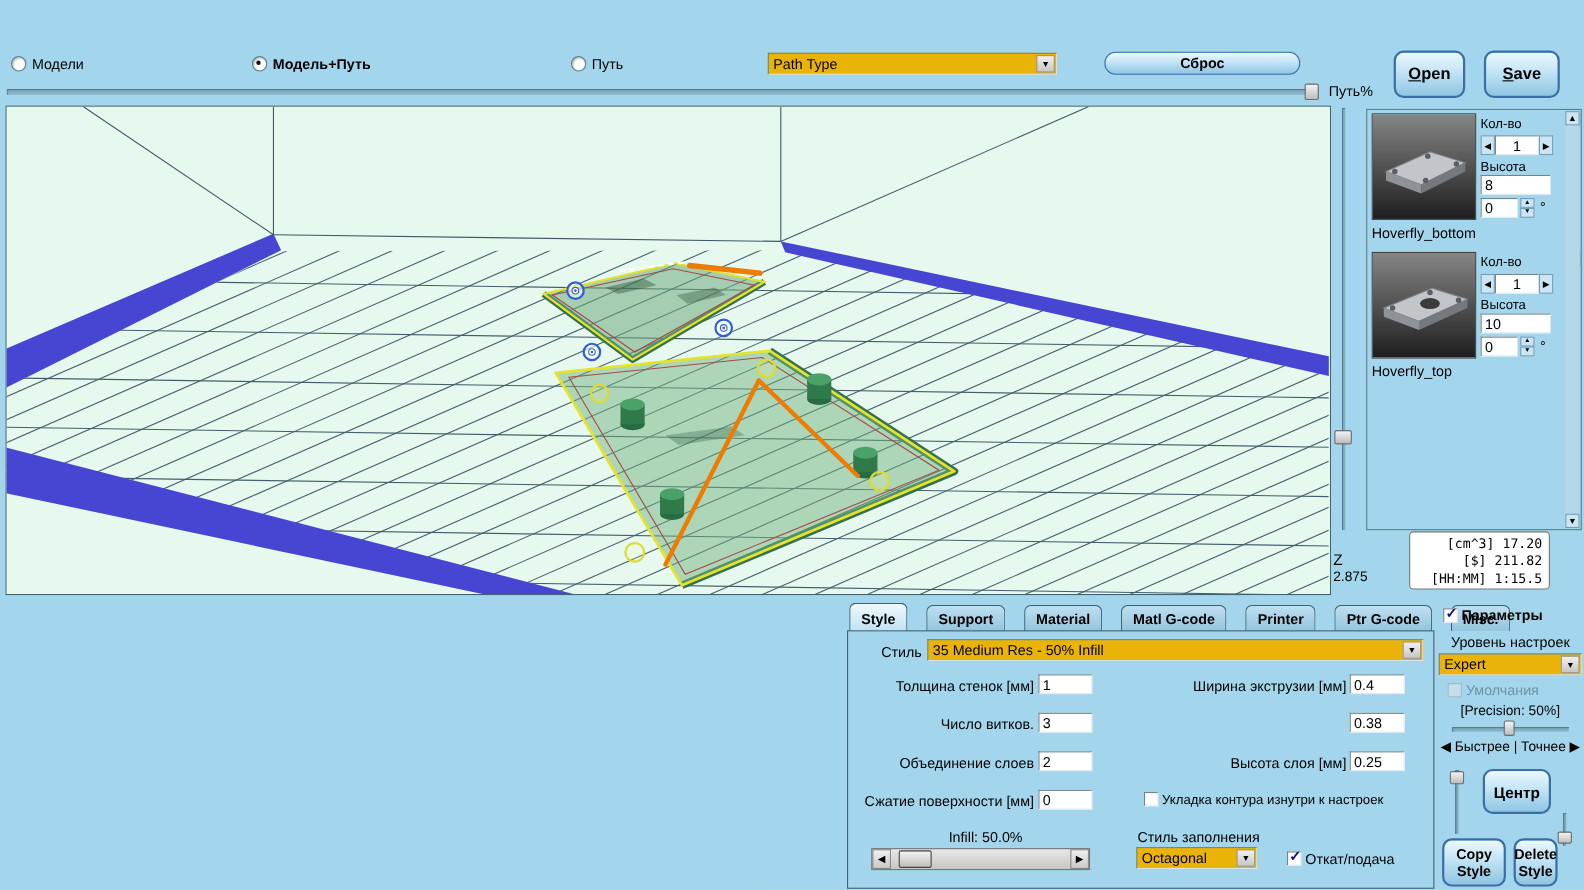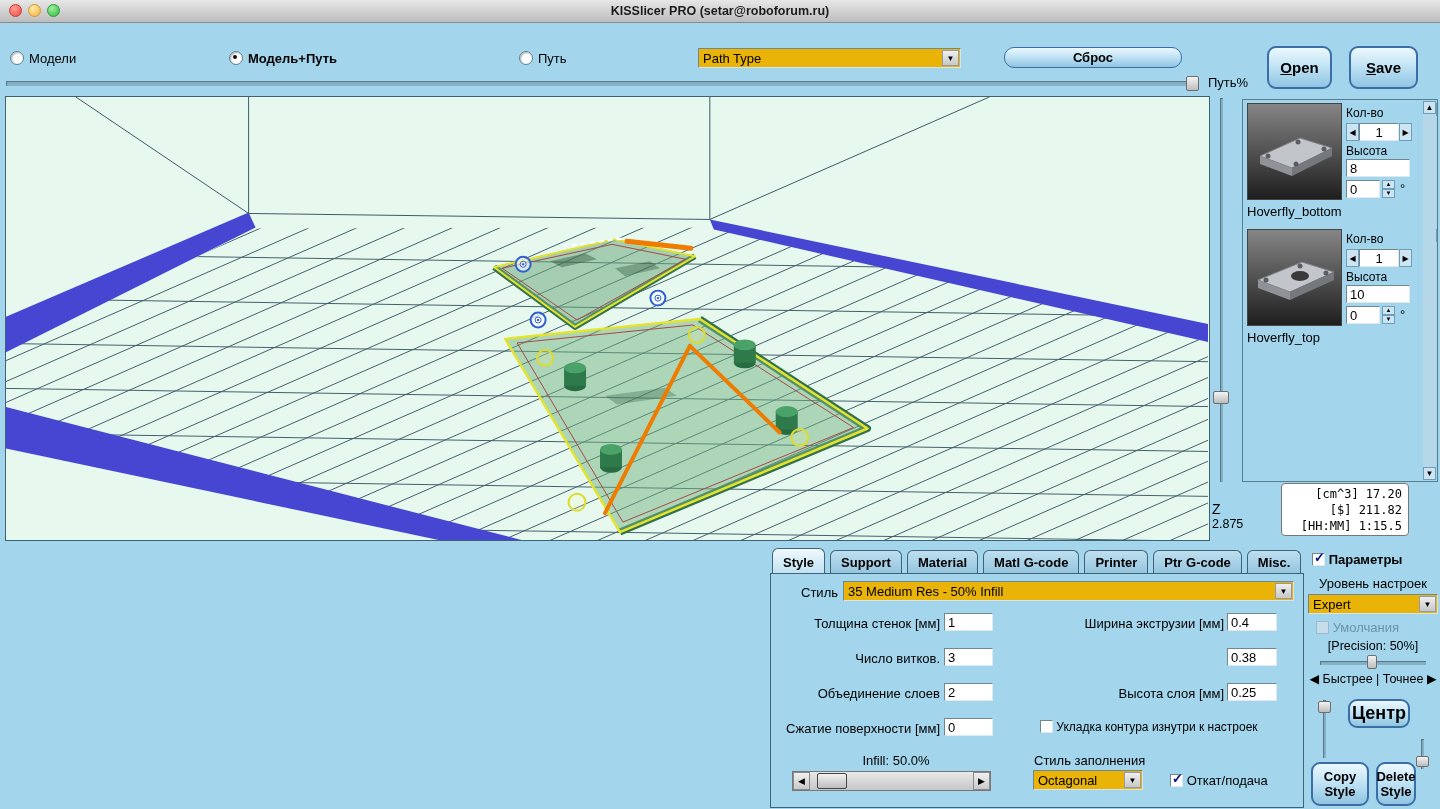--- a/index.html
+++ b/index.html
@@ -48,39 +48,33 @@
   .spinrow input{position:absolute;left:13px;top:0;width:40px;text-align:center;}
   .mname{position:absolute;left:0;top:101px;font-size:13px;white-space:nowrap;}
   .udcol{position:absolute;left:36px;top:0;width:13px;height:18px;}
   .udcol div{height:9px;font-size:6px;background:#cde4f2;border:1px solid #6da0b8;box-sizing:border-box;text-align:center;line-height:7px;}
   #list-scroll{position:absolute;right:1px;top:1px;bottom:1px;width:13px;background:#b5d7e8;}
   #list-scroll .sb{position:absolute;left:0;width:13px;height:13px;font-size:8px;background:#cde4f2;border:1px solid #6da0b8;box-sizing:border-box;text-align:center;line-height:11px;}
   
   #stats{position:absolute;left:1281px;top:483px;width:128px;height:53px;background:#fff;border:1px solid #777;border-radius:4px;font-family:"DejaVu Sans Mono",monospace;font-size:12px;line-height:16px;text-align:right;padding:2px 6px;box-sizing:border-box;}
   
   #tabs{position:absolute;left:772px;top:547px;height:27px;display:flex;align-items:flex-end;}
-  .tab{padding:4px 10px;font-size:13px;font-weight:bold;border:1px solid #406276;border-bottom:none;border-radius:6px 6px 0 0;background:linear-gradient(#bedff0,#93c4de);margin-right:5px;white-space:nowrap;}
+  .tab{padding:4px 10px;font-size:13px;font-weight:bold;border:1px solid #406276;border-bottom:none;border-radius:6px 6px 0 0;background:linear-gradient(#bedff0,#93c4de);margin-right:17px;white-space:nowrap;}
   .tab.sel{background:linear-gradient(#f0f9fe,#bfe1f2);padding-top:6px;}
   #stylepanel{position:absolute;left:770px;top:573px;width:534px;height:235px;border:1px solid #406276;box-sizing:border-box;}
   
   #infill-slider{position:absolute;left:792px;top:771px;width:199px;height:20px;border:1px solid #777;box-sizing:border-box;background:linear-gradient(#e9e9e9,#c6c6c6);}
   #infill-slider .sb{position:absolute;top:0;width:17px;height:18px;font-size:9px;}
   #infill-slider .thumb{position:absolute;left:24px;top:1px;width:30px;height:16px;}
 </style>
 </head>
 <body>
 
 <div id="app">
 
-  <div id="titlebar">
-    <div class="light red"></div>
-    <div class="light yellow"></div>
-    <div class="light green"></div>
-    <div class="title">KISSlicer PRO (setar@roboforum.ru)</div>
-  </div>
 
   <div class="rgroup" style="left:10px;top:51px;">
     <span class="radio"></span><span>Модели</span>
   </div>
   <div class="rgroup" style="left:229px;top:51px;">
     <span class="radio sel"></span><span style="font-weight:bold;">Модель+Путь</span>
   </div>
   <div class="rgroup" style="left:519px;top:51px;">
     <span class="radio"></span><span>Путь</span>
   </div>
@@ -417,20 +411,20 @@
   <div class="groove" style="left:1320px;top:661px;width:106px;height:4px;"></div>
   <div class="sthumb" style="left:1367px;top:655px;width:10px;height:14px;"></div>
   <div style="position:absolute;left:1304px;top:671px;width:138px;text-align:center;font-size:12.5px;white-space:nowrap;">
     <span>◀</span>
     <span>Быстрее | Точнее</span>
     <span>▶</span>
   </div>
 
   <div class="groove" style="left:1323px;top:700px;width:3px;height:58px;"></div>
   <div class="sthumb" style="left:1318px;top:701px;width:13px;height:12px;"></div>
-  <div class="btn-blue" style="left:1348px;top:699px;width:62px;height:29px;font-size:18px;">Центр</div>
+  <div class="btn-blue" style="left:1348px;top:699px;width:62px;height:41px;font-size:14px;">Центр</div>
   <div class="groove" style="left:1421px;top:739px;width:3px;height:30px;"></div>
   <div class="sthumb" style="left:1416px;top:756px;width:13px;height:11px;"></div>
 
   <div class="btn-blue" style="left:1311px;top:762px;width:58px;height:44px;font-size:13px;line-height:15px;">Copy Style</div>
   <div class="btn-blue" style="left:1376px;top:762px;width:40px;height:44px;font-size:13px;line-height:15px;">Delete Style</div>
 
 </div>
 
 </body></html>

